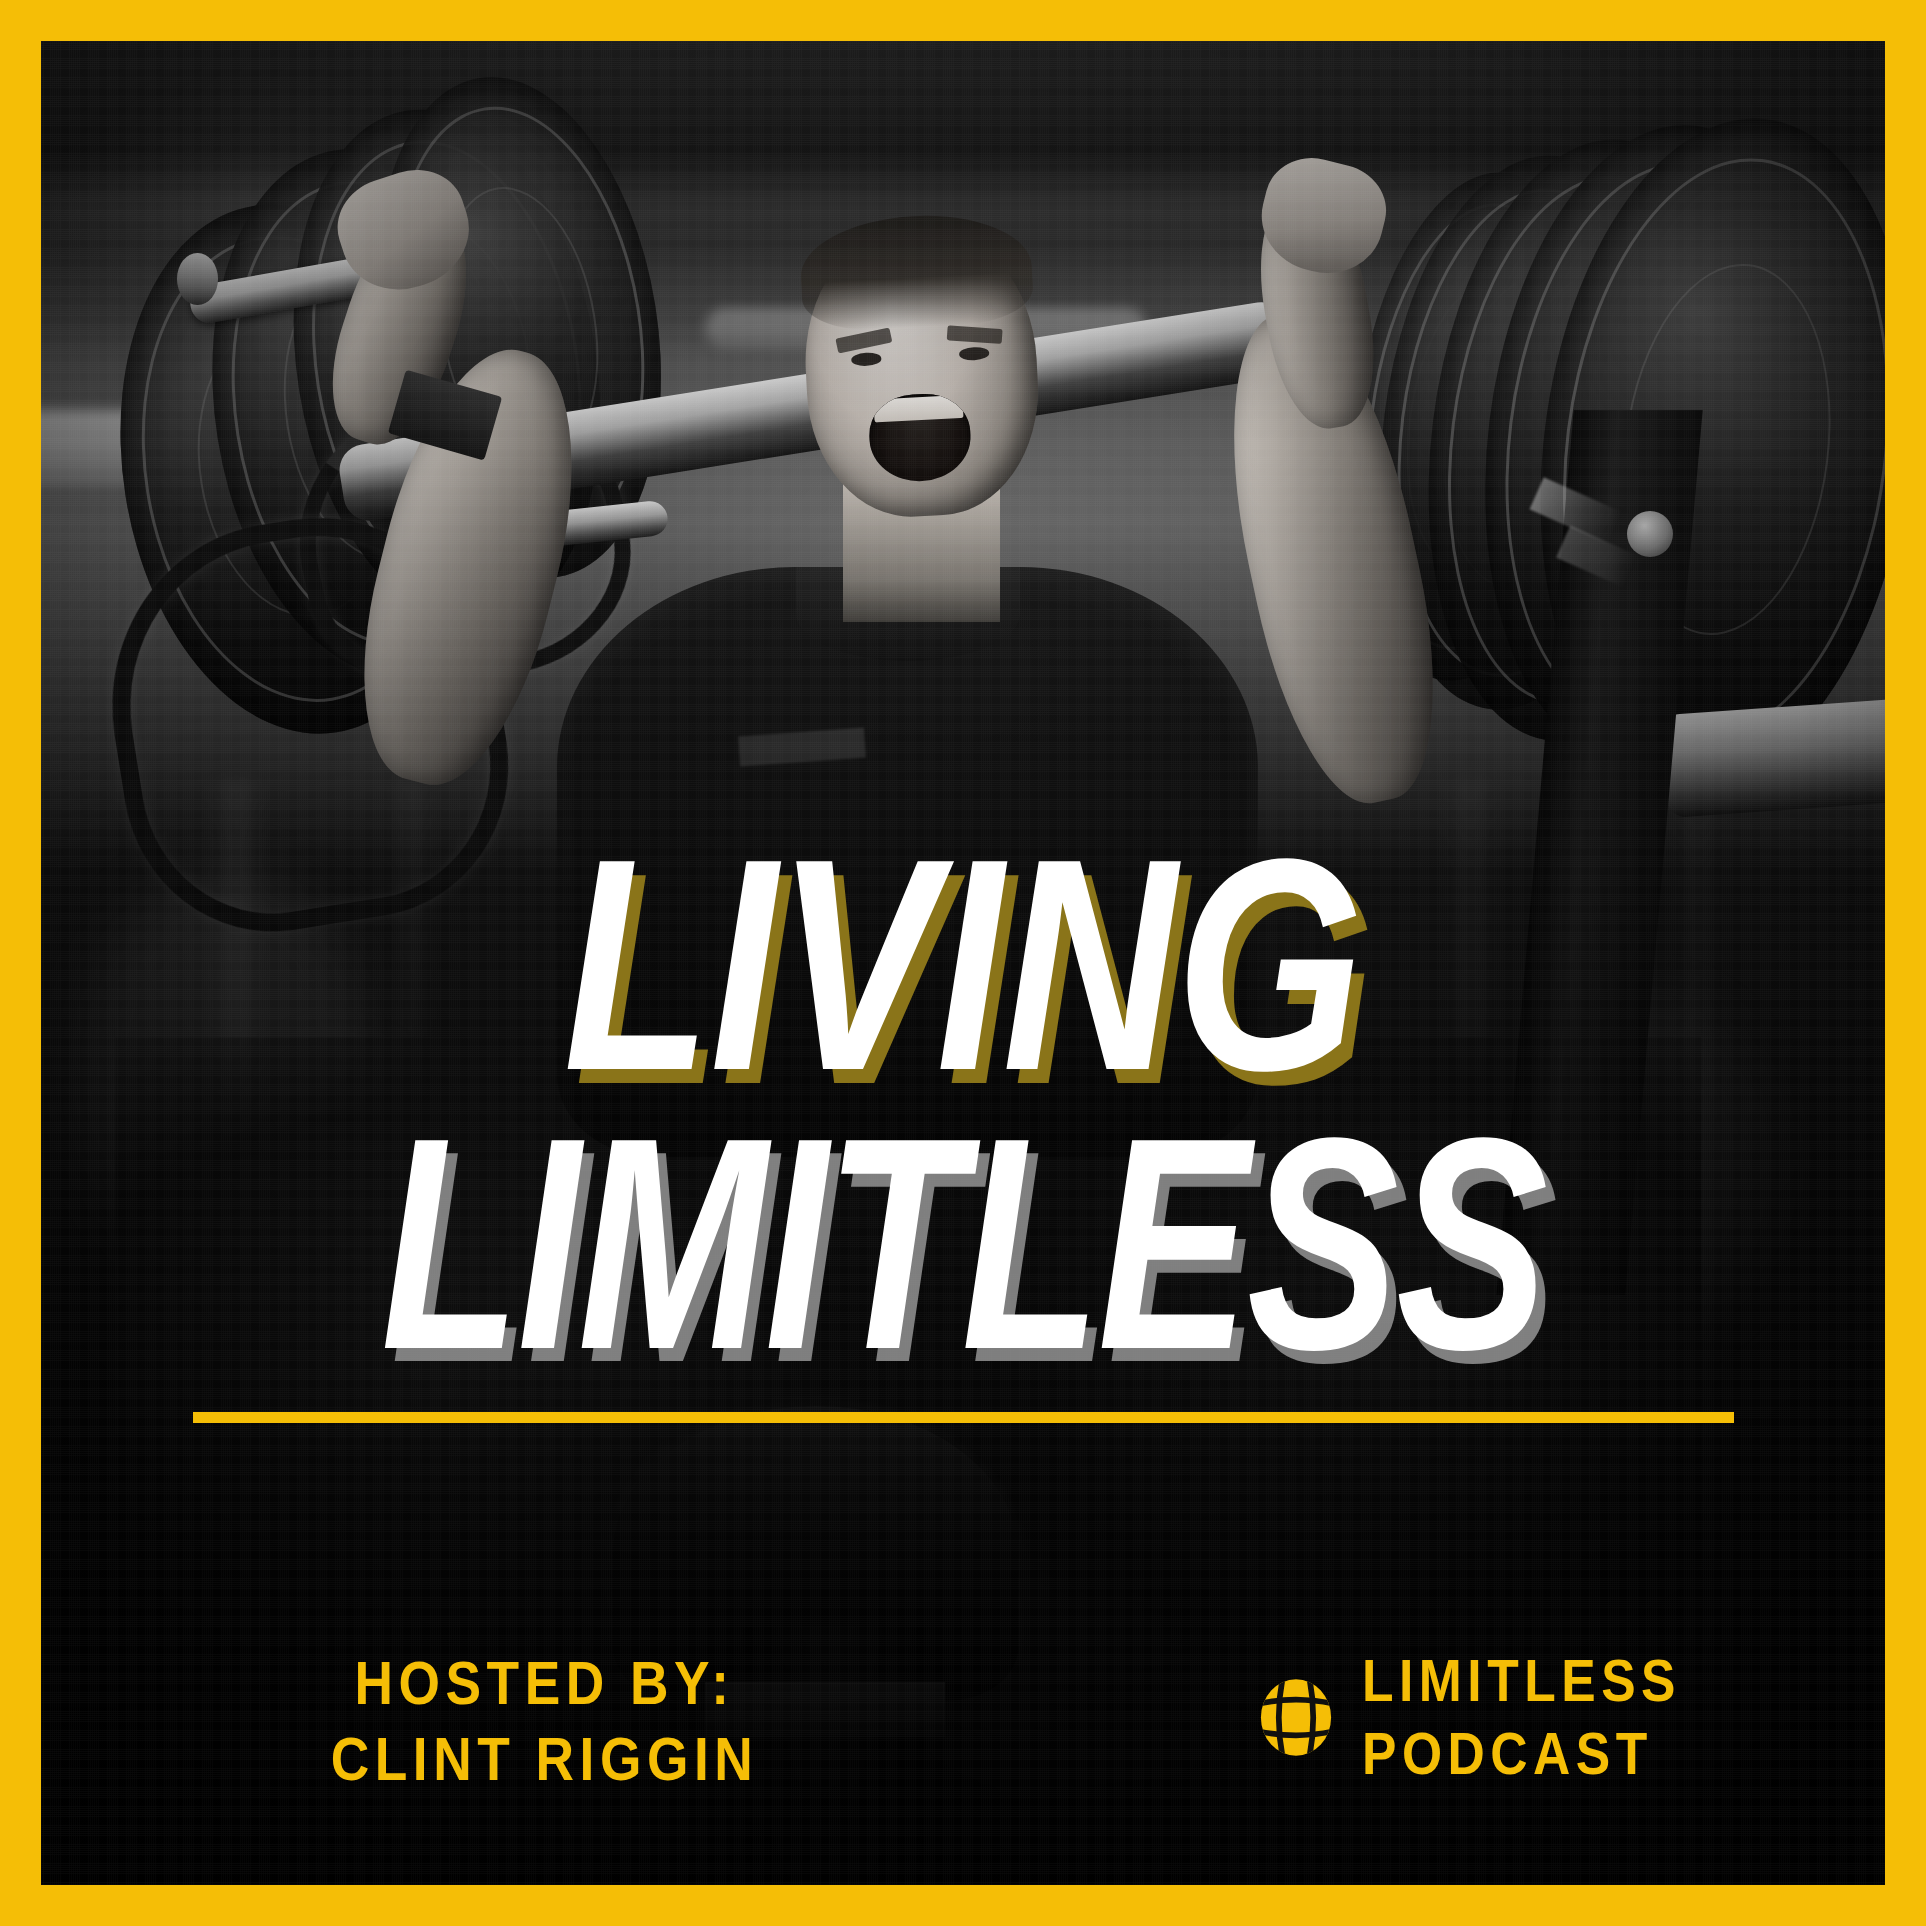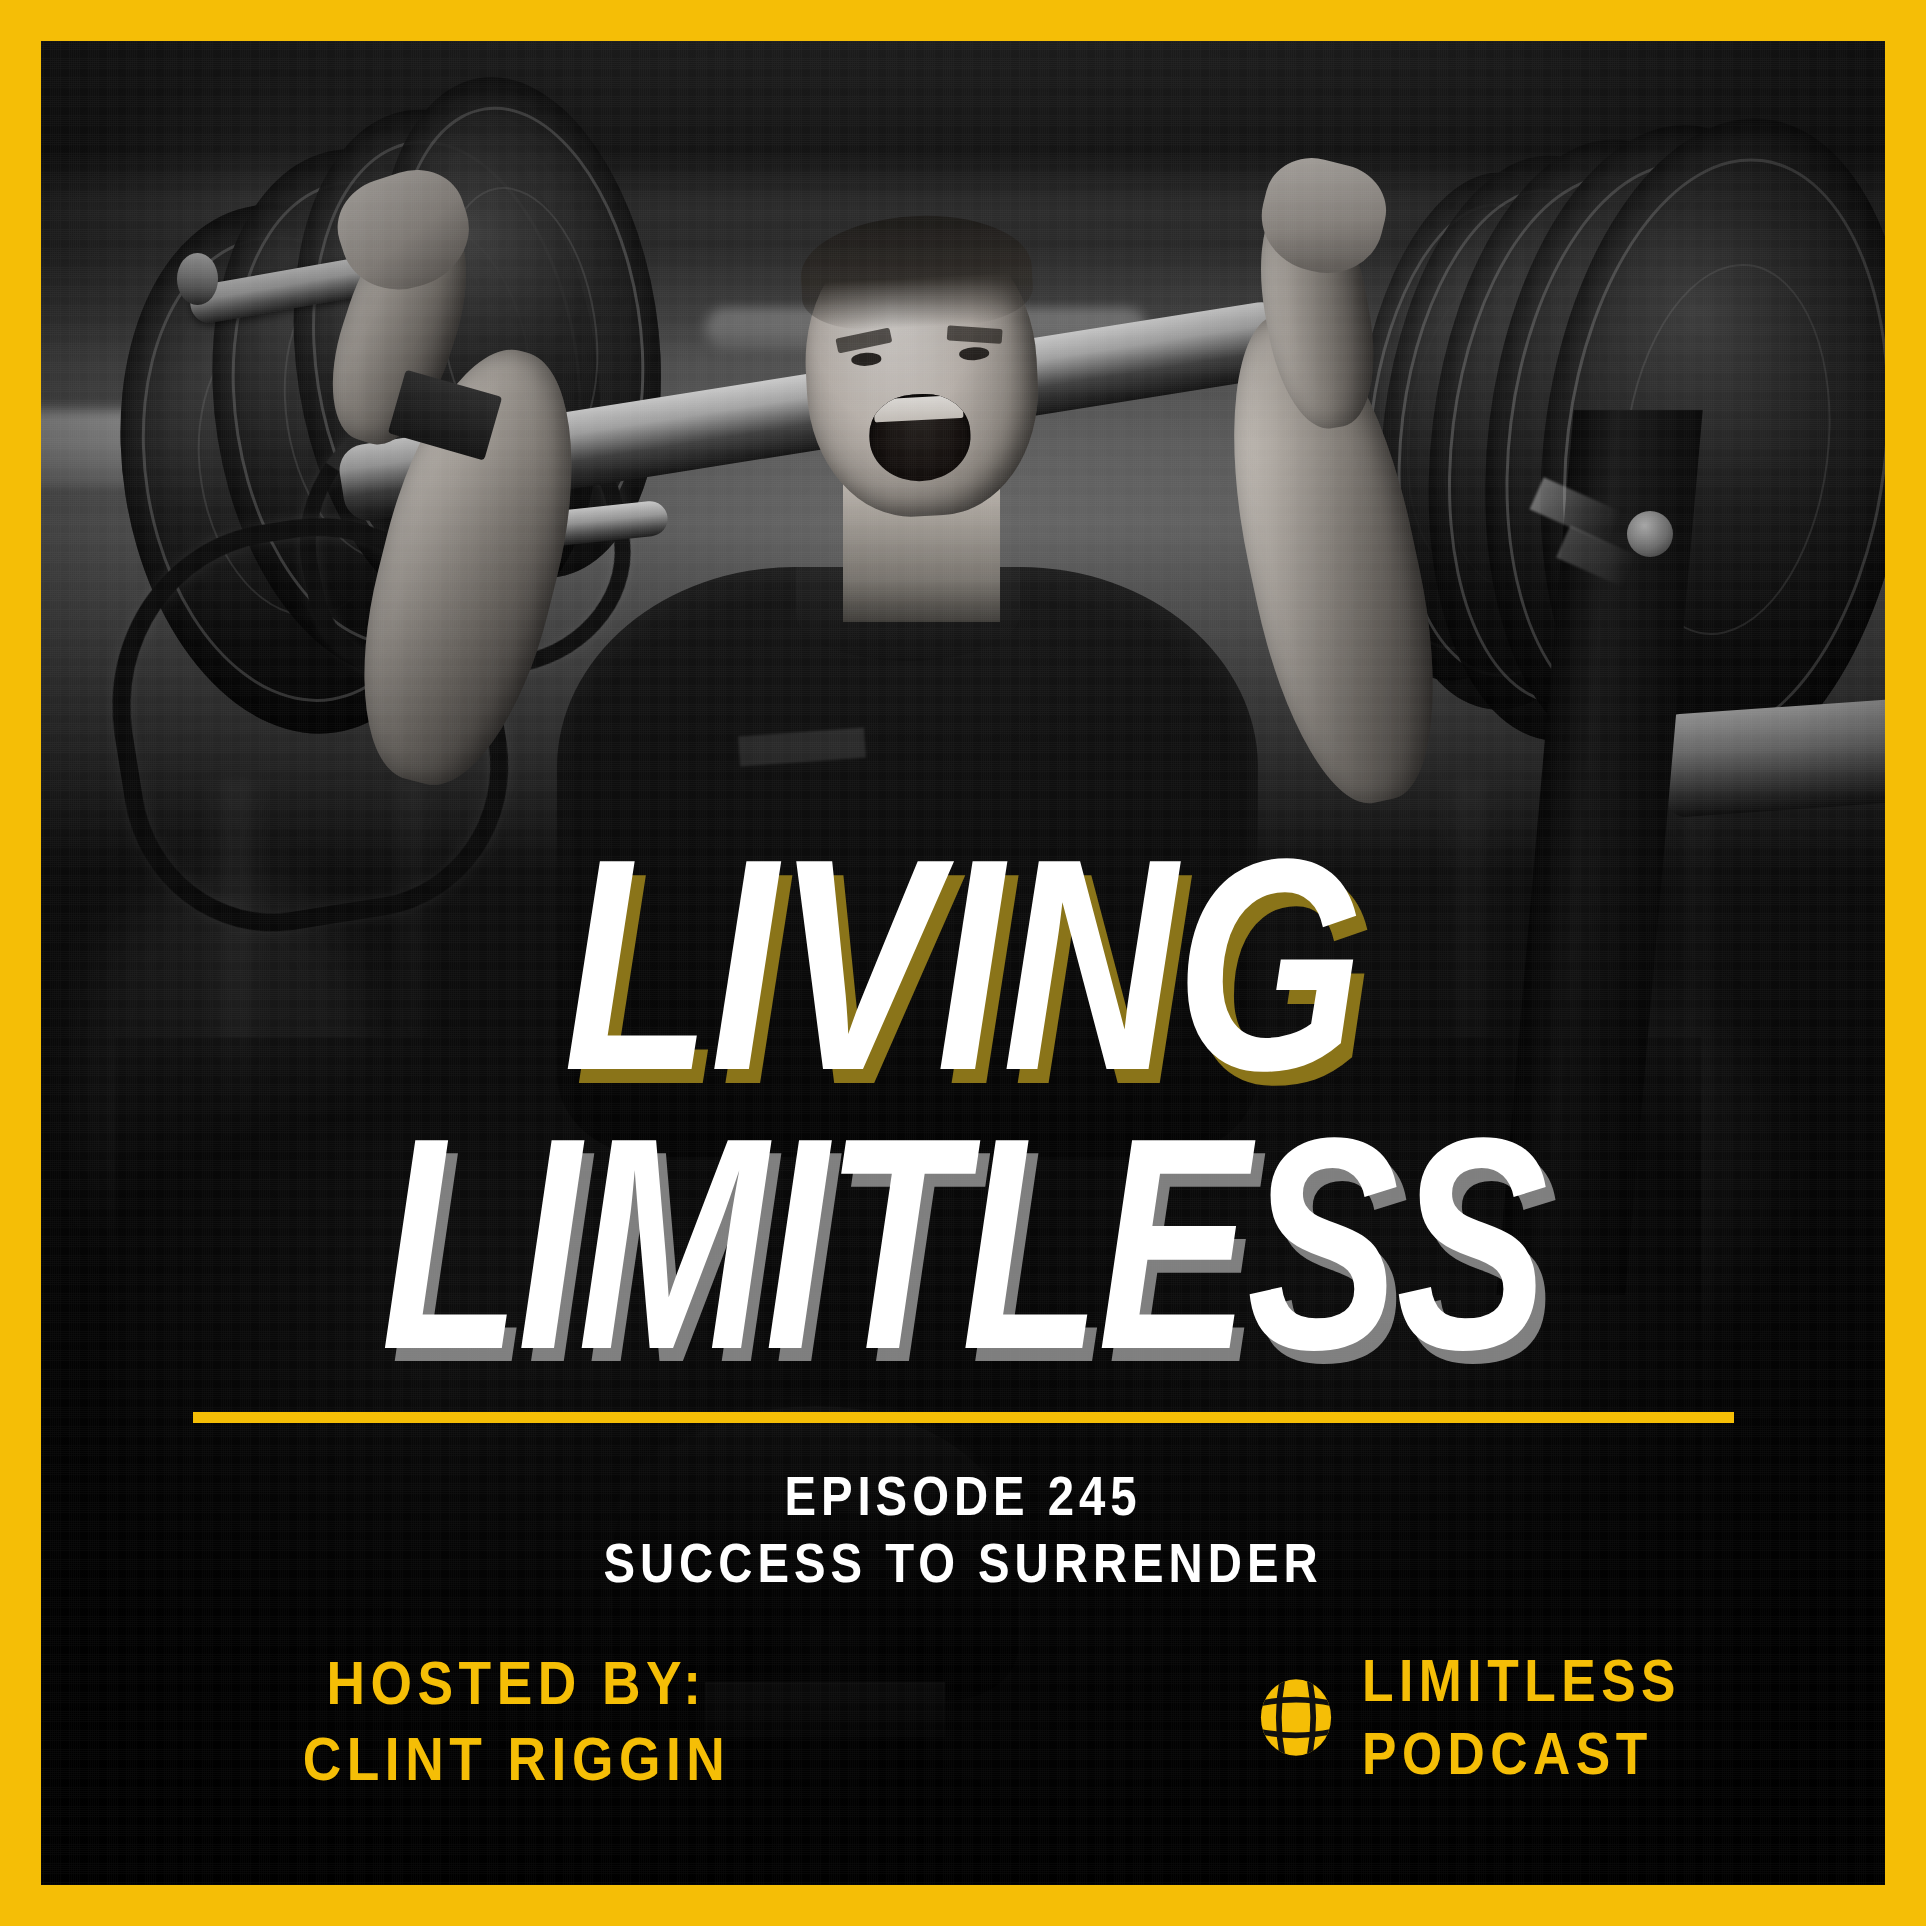--- a/index.html
+++ b/index.html
@@ -529,21 +529,21 @@
     font-weight: 700;
     font-size: 55px;
     letter-spacing: 5.8px;
     line-height: 1.22;
     transform: scaleX(0.86);
     text-transform: uppercase;
   }
 
   .host-block {
     position: absolute;
-    left: 268px;
+    left: 296px;
     top: 1645px;
     color: #F5BE06;
     text-align: center;
   }
   .host-line {
     font-family: "Liberation Sans Narrow", "Liberation Sans", sans-serif;
     font-weight: 700;
     font-size: 62px;
     letter-spacing: 6.4px;
     line-height: 1.22;
@@ -697,24 +697,20 @@
   </div>
 
   <div class="type-layer">
 
     <div class="title-line title-living">LIVING</div>
 
     <div class="title-line title-limitless">LIMITLESS</div>
 
     <div class="rule"></div>
 
-    <div class="episode-block">
-      <div class="episode-line">EPISODE 245</div>
-      <div class="episode-line">SUCCESS TO SURRENDER</div>
-    </div>
 
     <div class="host-block">
       <div class="host-line">HOSTED BY:</div>
       <div class="host-line">CLINT RIGGIN</div>
     </div>
 
     <div class="brand-block">
       <svg class="globe-icon" viewBox="0 0 116 126" aria-hidden="true">
         <defs>
           <clipPath id="globeClip">

